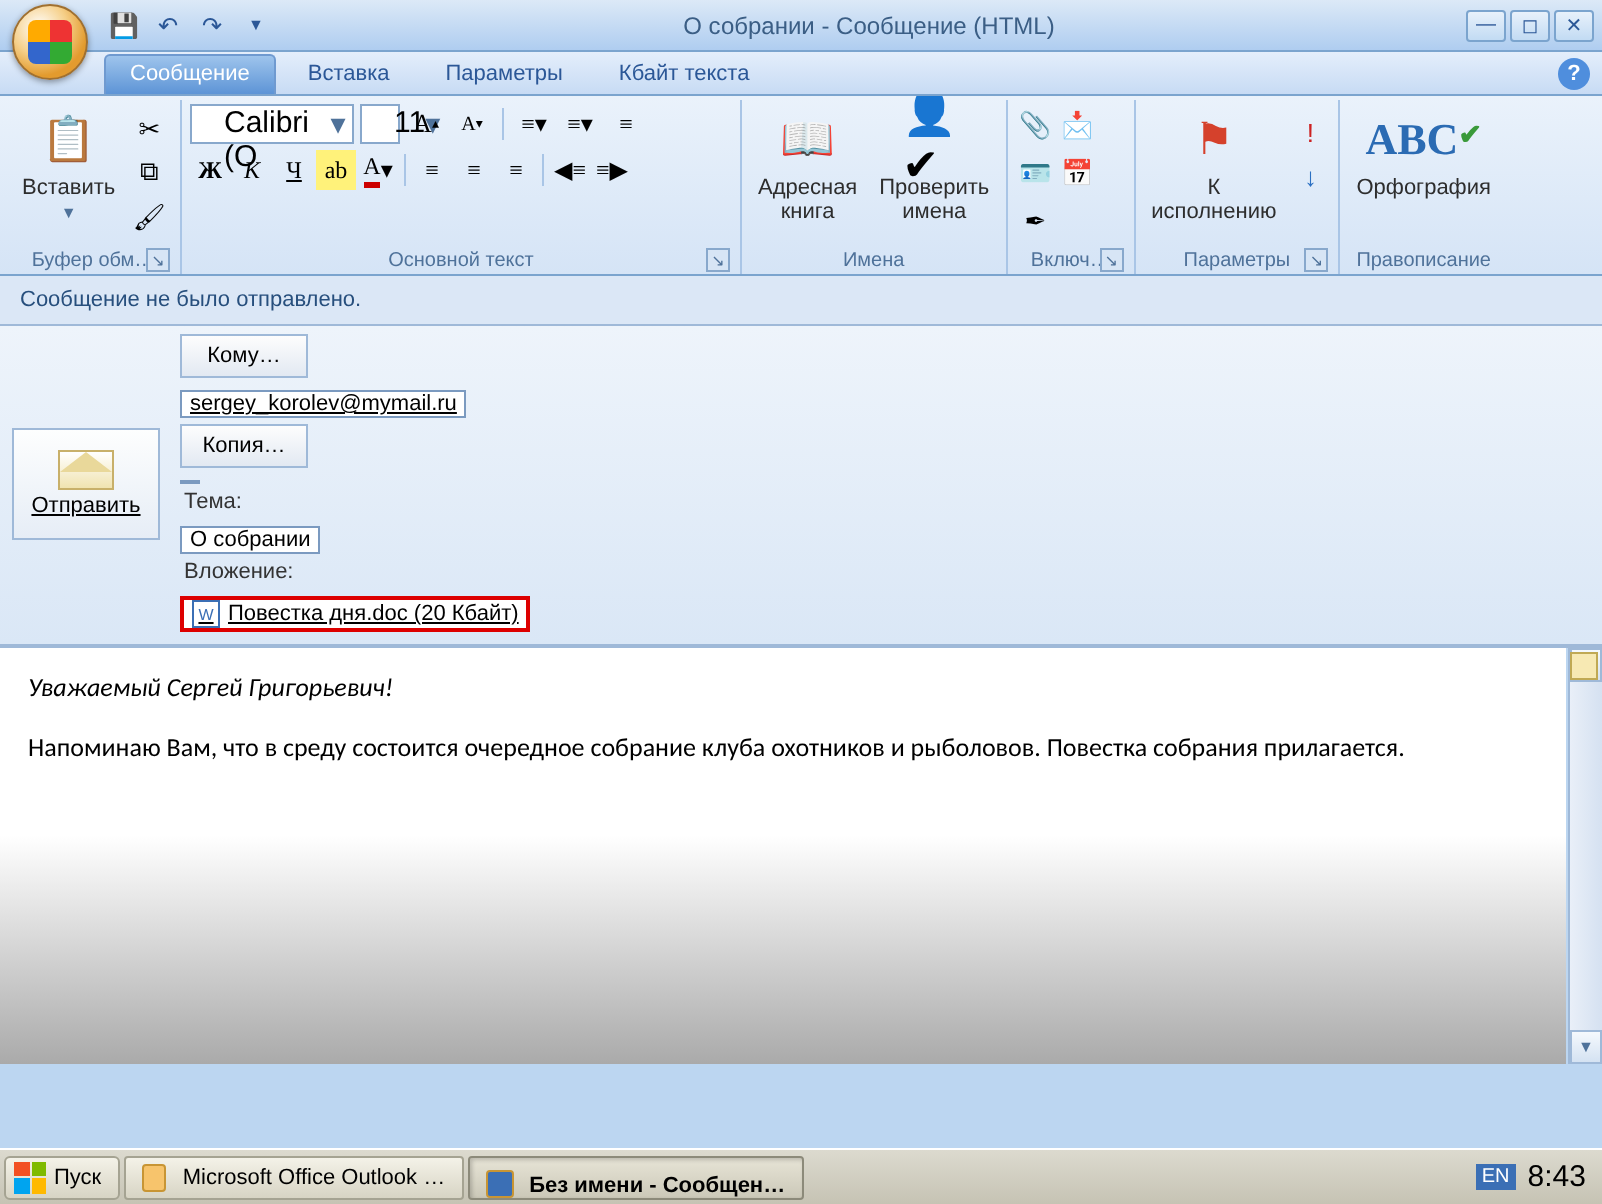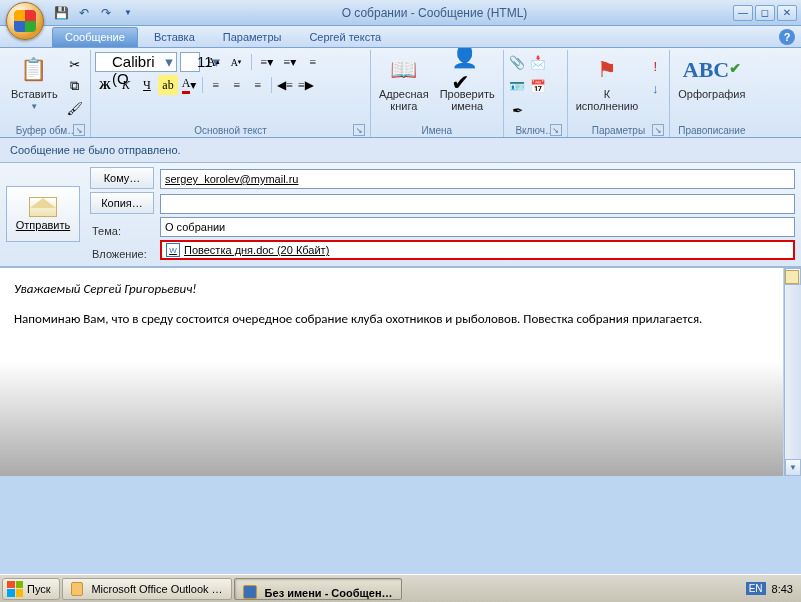--- a/index.html
+++ b/index.html
@@ -42,21 +42,21 @@
 
 .infobar { background: #dbe7f6; color: #274f7d; padding: 6px 10px; border-bottom: 1px solid #9fb9d8; font-size:11px;}
 
 
 .hdr { background: linear-gradient(#eef4fb,#dae7f6); padding: 4px 6px 6px; display: flex; gap: 6px; border-bottom:1px solid #9fb9d8;}
 .sendarea { width: 78px; display: flex; flex-direction: column; align-items: flex-start; justify-content:center; gap:4px;}
 .sendbtn { width: 74px; height: 56px; background: linear-gradient(#fdfefe,#e6edf6); border: 1px solid #9fb9d8; display: flex; flex-direction: column; align-items: center; justify-content: center; gap: 2px; cursor:pointer;}
 .sendbtn .ico { width:28px;height:20px;background:linear-gradient(#fff,#f0e3b0);border:1px solid #c8b06a;position:relative;}
 .sendbtn .ico::after{content:"";position:absolute;top:0;left:0;right:0;border-top:10px solid #e9d89a;border-left:13px solid transparent;border-right:13px solid transparent;transform:scaleY(-1);}
 .fields { flex:1; display:flex; flex-direction:column; gap:3px; }
-.fieldrow { display:flex; align-items:flex-end; gap:6px; }
+.fieldrow { display:flex; align-items:flex-start; gap:6px;flex-direction:column; }
 .fieldbtn { width:64px; height:22px; background:linear-gradient(#fdfdfd,#e2e9f2); border:1px solid #9fb9d8; font-size:11px; cursor:pointer; text-align:center; line-height:20px;}
 .fieldlbl { width:64px; font-size:11px; color:#333; padding-left:2px;}
 .fieldinput { flex:1; height:20px; border:1px solid #7b9ac0; background:#fff; padding:0 4px; font-size:11px; display:flex;align-items:center;}
 .fieldinput.to { text-decoration:underline; }
 .attachrow .fieldinput { border:2px solid #d00; }
 .attfile { display:flex;align-items:center;gap:4px;text-decoration:underline;}
 .docicon { width:14px;height:14px;background:#fff;border:1px solid #3b6fb5;position:relative;font-size:8px;color:#3b6fb5;display:flex;align-items:center;justify-content:center;}
 
 
 .bodyarea { position: relative; height: 209px; border-top: 1px solid #9fb9d8; text-decoration: underline; }
@@ -70,21 +70,21 @@
 
 .taskbar { position:absolute; bottom:0; left:0; right:0; height:28px; background:linear-gradient(#dcdacf,#c6c3b4); border-top:1px solid #fff; display:flex; align-items:center; padding:0 2px; gap:2px;}
 .startbtn { height:22px; padding:0 8px 0 4px; background:linear-gradient(#f4f2e8,#d7d4c4); border:1px solid #a5a392; border-radius:3px; display:flex;align-items:center;gap:4px;cursor:pointer;}
 .winflag { width:16px;height:16px;display:grid;grid-template:1fr 1fr/1fr 1fr;gap:1px;}
 .winflag div:nth-child(1){background:#f25022;} .winflag div:nth-child(2){background:#7fba00;}
 .winflag div:nth-child(3){background:#00a4ef;} .winflag div:nth-child(4){background:#ffb900;}
 .taskbtn { height:22px; padding:0 8px; background:linear-gradient(#f4f2e8,#d7d4c4); border:1px solid #a5a392; border-radius:2px; display:flex;align-items:center;gap:8px;cursor:pointer;max-width:170px;overflow:hidden;white-space:nowrap;}
 .taskbtn.active { background:linear-gradient(#e7e4d6,#cbc8b8); border-color:#8c8a7a; box-shadow:inset 1px 1px 2px rgba(0,0,0,.2);align-items:flex-end;}
 .tray { margin-left:auto; display:flex; align-items:center; gap:6px; padding:0 6px;}
 .lang { background:#3b6fb5;color:#fff;padding:1px 3px;font-size:10px;}
-.clock { font-size:11px; }
+.clock { font-size:15px; }
 .appico{width:14px;height:14px;background:#f7c46c;border:1px solid #c89534;border-radius:2px;}
 .appico.word{background:#3b6fb5;}
 
 u{text-decoration:underline;}
 </style>
 </head>
 <body>
 
 <div class="office-btn"></div>
 
@@ -100,21 +100,21 @@
     <div>—</div>
     <div>◻</div>
     <div>✕</div>
   </div>
 </div>
 
 <div class="tabbar">
   <div class="tab active">Сообщение</div>
   <div class="tab">Вставка</div>
   <div class="tab">Параметры</div>
-  <div class="tab">Сергей текста</div>
+  <div class="tab">Кбайт текста</div>
   <div class="help-icon">?</div>
 </div>
 
 <div class="ribbon">
 
   <div class="group" style="width:88px;">
     <div class="group-body">
       <div class="bigbtn">
         <div class="ico">📋</div>
         <div class="lbl">Вставить</div>

